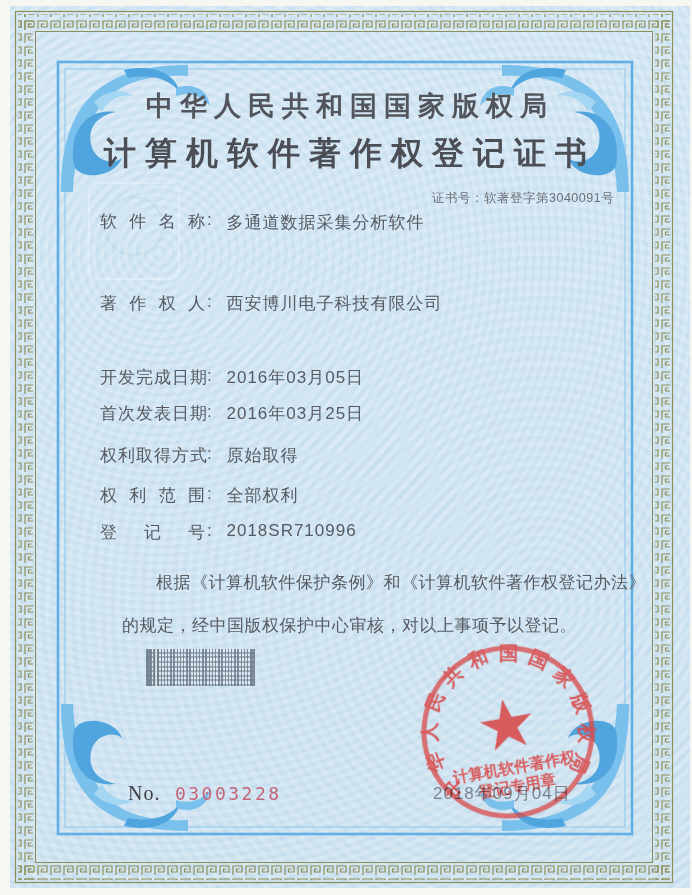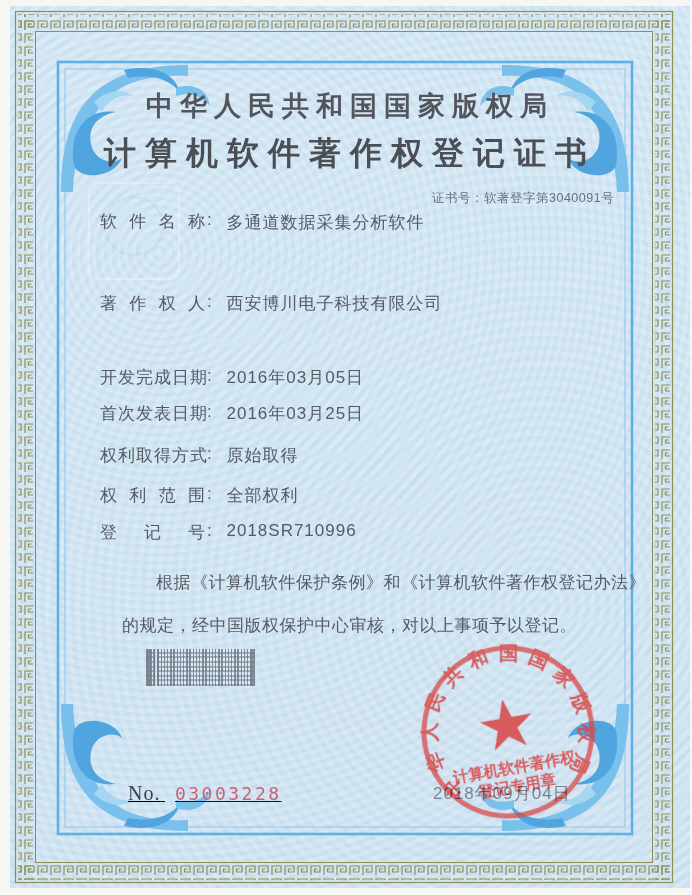--- a/index.html
+++ b/index.html
@@ -34,21 +34,21 @@
   .barcode{position:absolute;left:136px;top:643px;width:100px;height:37px;opacity:.8;
     background-color:rgba(236,243,249,.5);
     background-image:
       repeating-linear-gradient(90deg, rgba(88,99,112,.85) 0 1.5px, transparent 1.5px 3.2px),
       repeating-linear-gradient(0deg, rgba(88,99,112,.55) 0 2px, transparent 2px 4.6px);
     border-left:5px solid rgba(88,99,112,.85);
     border-right:4px solid rgba(88,99,112,.8);}
   .barcode::before{content:"";position:absolute;left:2px;top:0;bottom:0;width:6px;
     background:repeating-linear-gradient(90deg, rgba(88,99,112,.8) 0 2px, rgba(236,243,249,.7) 2px 4px);}
   
-  .serial{position:absolute;left:118px;top:776px;text-decoration:underline;}
+  .serial{position:absolute;left:118px;top:776px;}
   .serial .pre{font-family:"Liberation Serif",serif;font-size:20px;color:#3f4149;letter-spacing:1px;}
   .serial .num{font-family:"DejaVu Sans Mono",monospace;font-size:18px;color:#c2566c;
     letter-spacing:2.5px;margin-left:10px;opacity:.9;}
   
   .seal{position:absolute;left:408px;top:636px;width:180px;height:180px;
     transform:rotate(-10deg);opacity:.9;mix-blend-mode:multiply;z-index:3;}
   .seal-date{position:absolute;left:404px;top:776px;font-size:17px;color:#7d838e;
     letter-spacing:1px;z-index:2;margin-left:19px;}
   
   .emboss{position:absolute;left:78px;top:176px;width:88px;height:94px;border-radius:10px;

